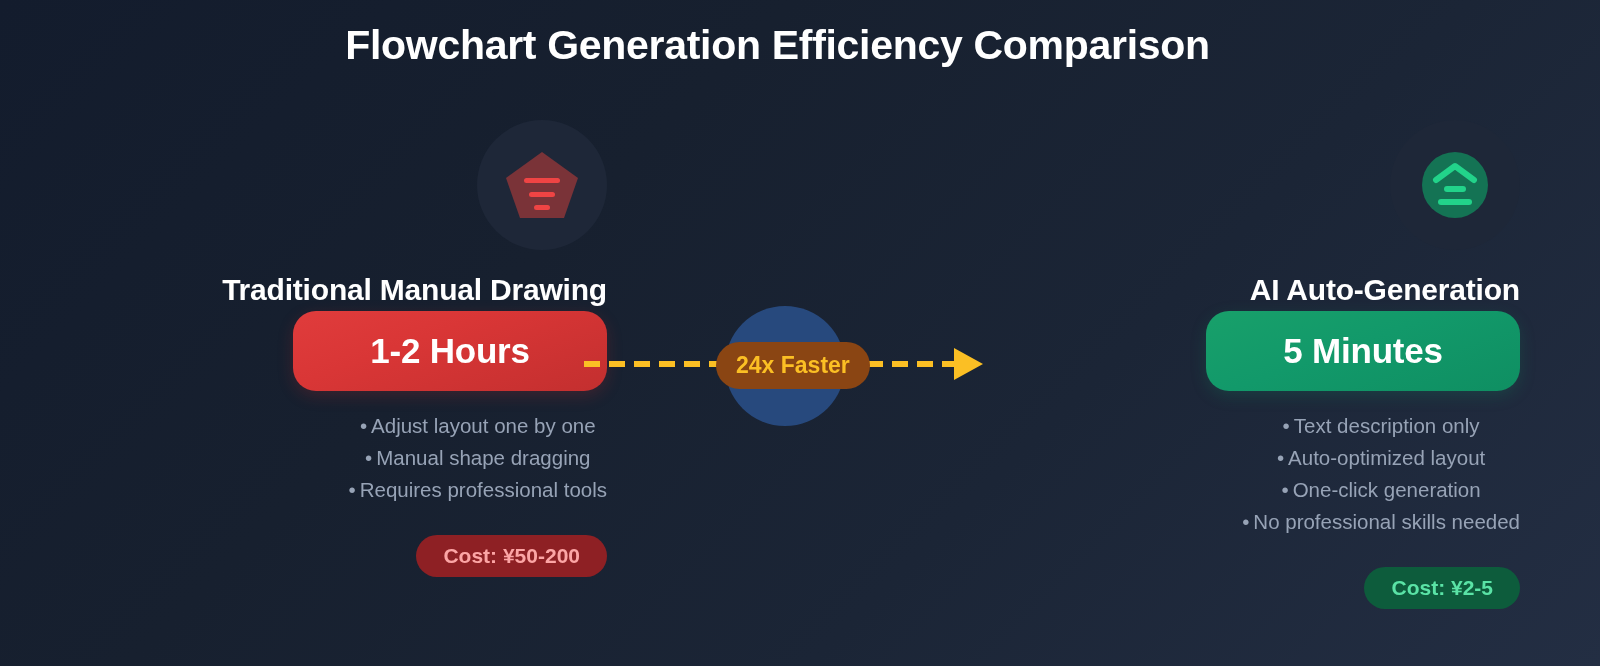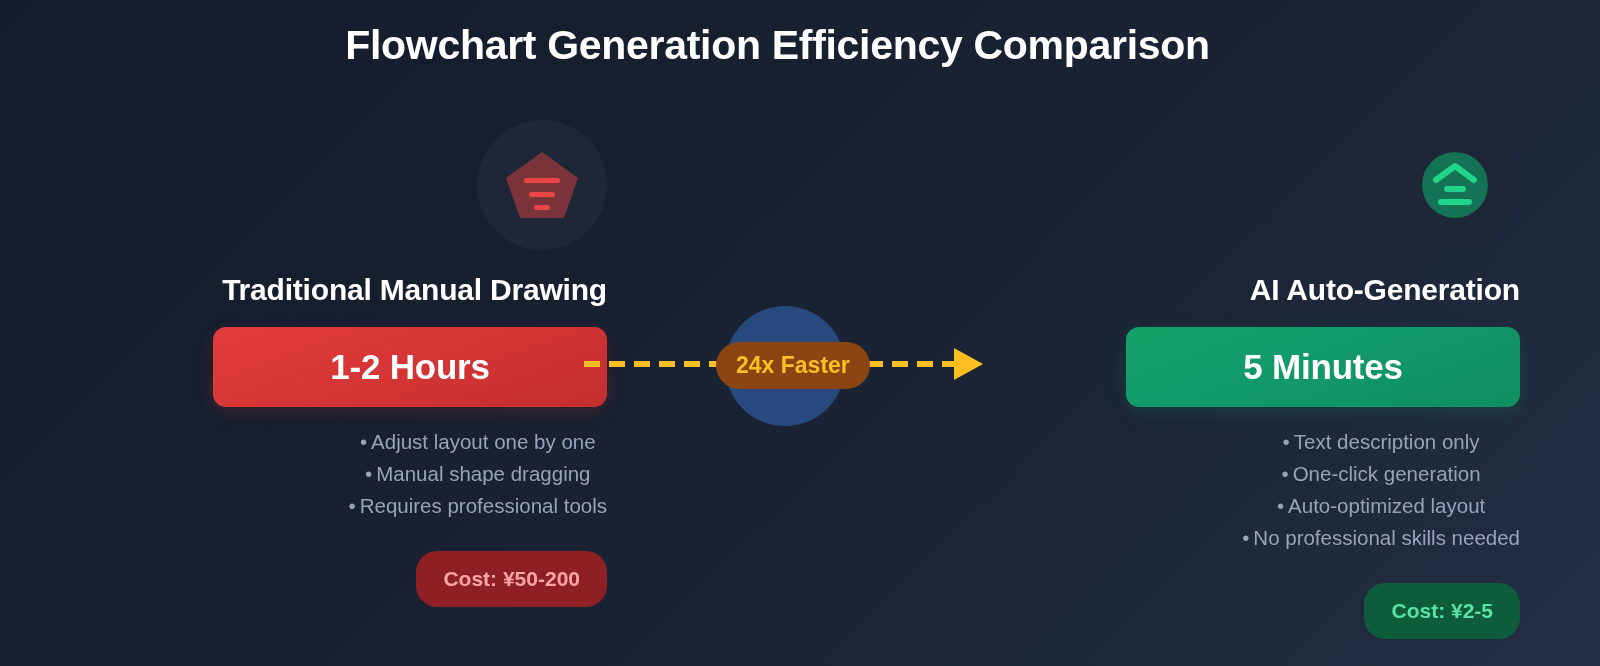--- a/index.html
+++ b/index.html
@@ -66,24 +66,24 @@
     margin-top: 23px;
     font-size: 30px;
     font-weight: bold;
     color: #ffffff;
     letter-spacing: -0.2px;
     white-space: nowrap;
   }
 
   
   .metric {
-    margin-top: 20px;
-    width: 394px;
+    margin-top: 4px;
+    width: 314px;
     height: 80px;
-    border-radius: 13px;
+    border-radius: 23px;
     display: flex;
     align-items: center;
     justify-content: center;
     font-size: 35px;
     font-weight: bold;
     color: #ffffff;
     letter-spacing: -0.2px;
     box-sizing: border-box;
   }
   .metric.red {
@@ -108,21 +108,21 @@
     color: #97a3b6;
     line-height: 32px;
     white-space: nowrap;
   }
   .bullet-dot { margin-right: 4px; }
 
   
   .cost {
     margin-top: 29px;
     height: 42px;
-    padding: 7px 27px;
+    padding: 0 27px;
     border-radius: 21px;
     display: inline-flex;
     align-items: center;
     justify-content: center;
     font-size: 21px;
     font-weight: bold;
     white-space: nowrap;
   }
   .cost.red   { background: #8e2024; color: #fca5a5; }
   .cost.green { background: #0d5c3c; color: #5ae3a6; }
@@ -232,21 +232,21 @@
         <rect x="22" y="53" width="34" height="6" rx="3" fill="#22d38a"></rect>
       </svg>
     </div>
 
     <div class="col-heading">AI Auto-Generation</div>
 
     <div class="metric green">5 Minutes</div>
 
     <ul class="features">
       <li><span class="bullet-dot">•</span><span>Text description only</span></li>
+      <li><span class="bullet-dot">•</span><span>Auto-optimized layout</span></li>
       <li><span class="bullet-dot">•</span><span>One-click generation</span></li>
-      <li><span class="bullet-dot">•</span><span>Auto-optimized layout</span></li>
       <li><span class="bullet-dot">•</span><span>No professional skills needed</span></li>
     </ul>
 
     <div class="cost green">Cost: ¥2-5</div>
   </div>
 
 </div>
 
 </body></html>

